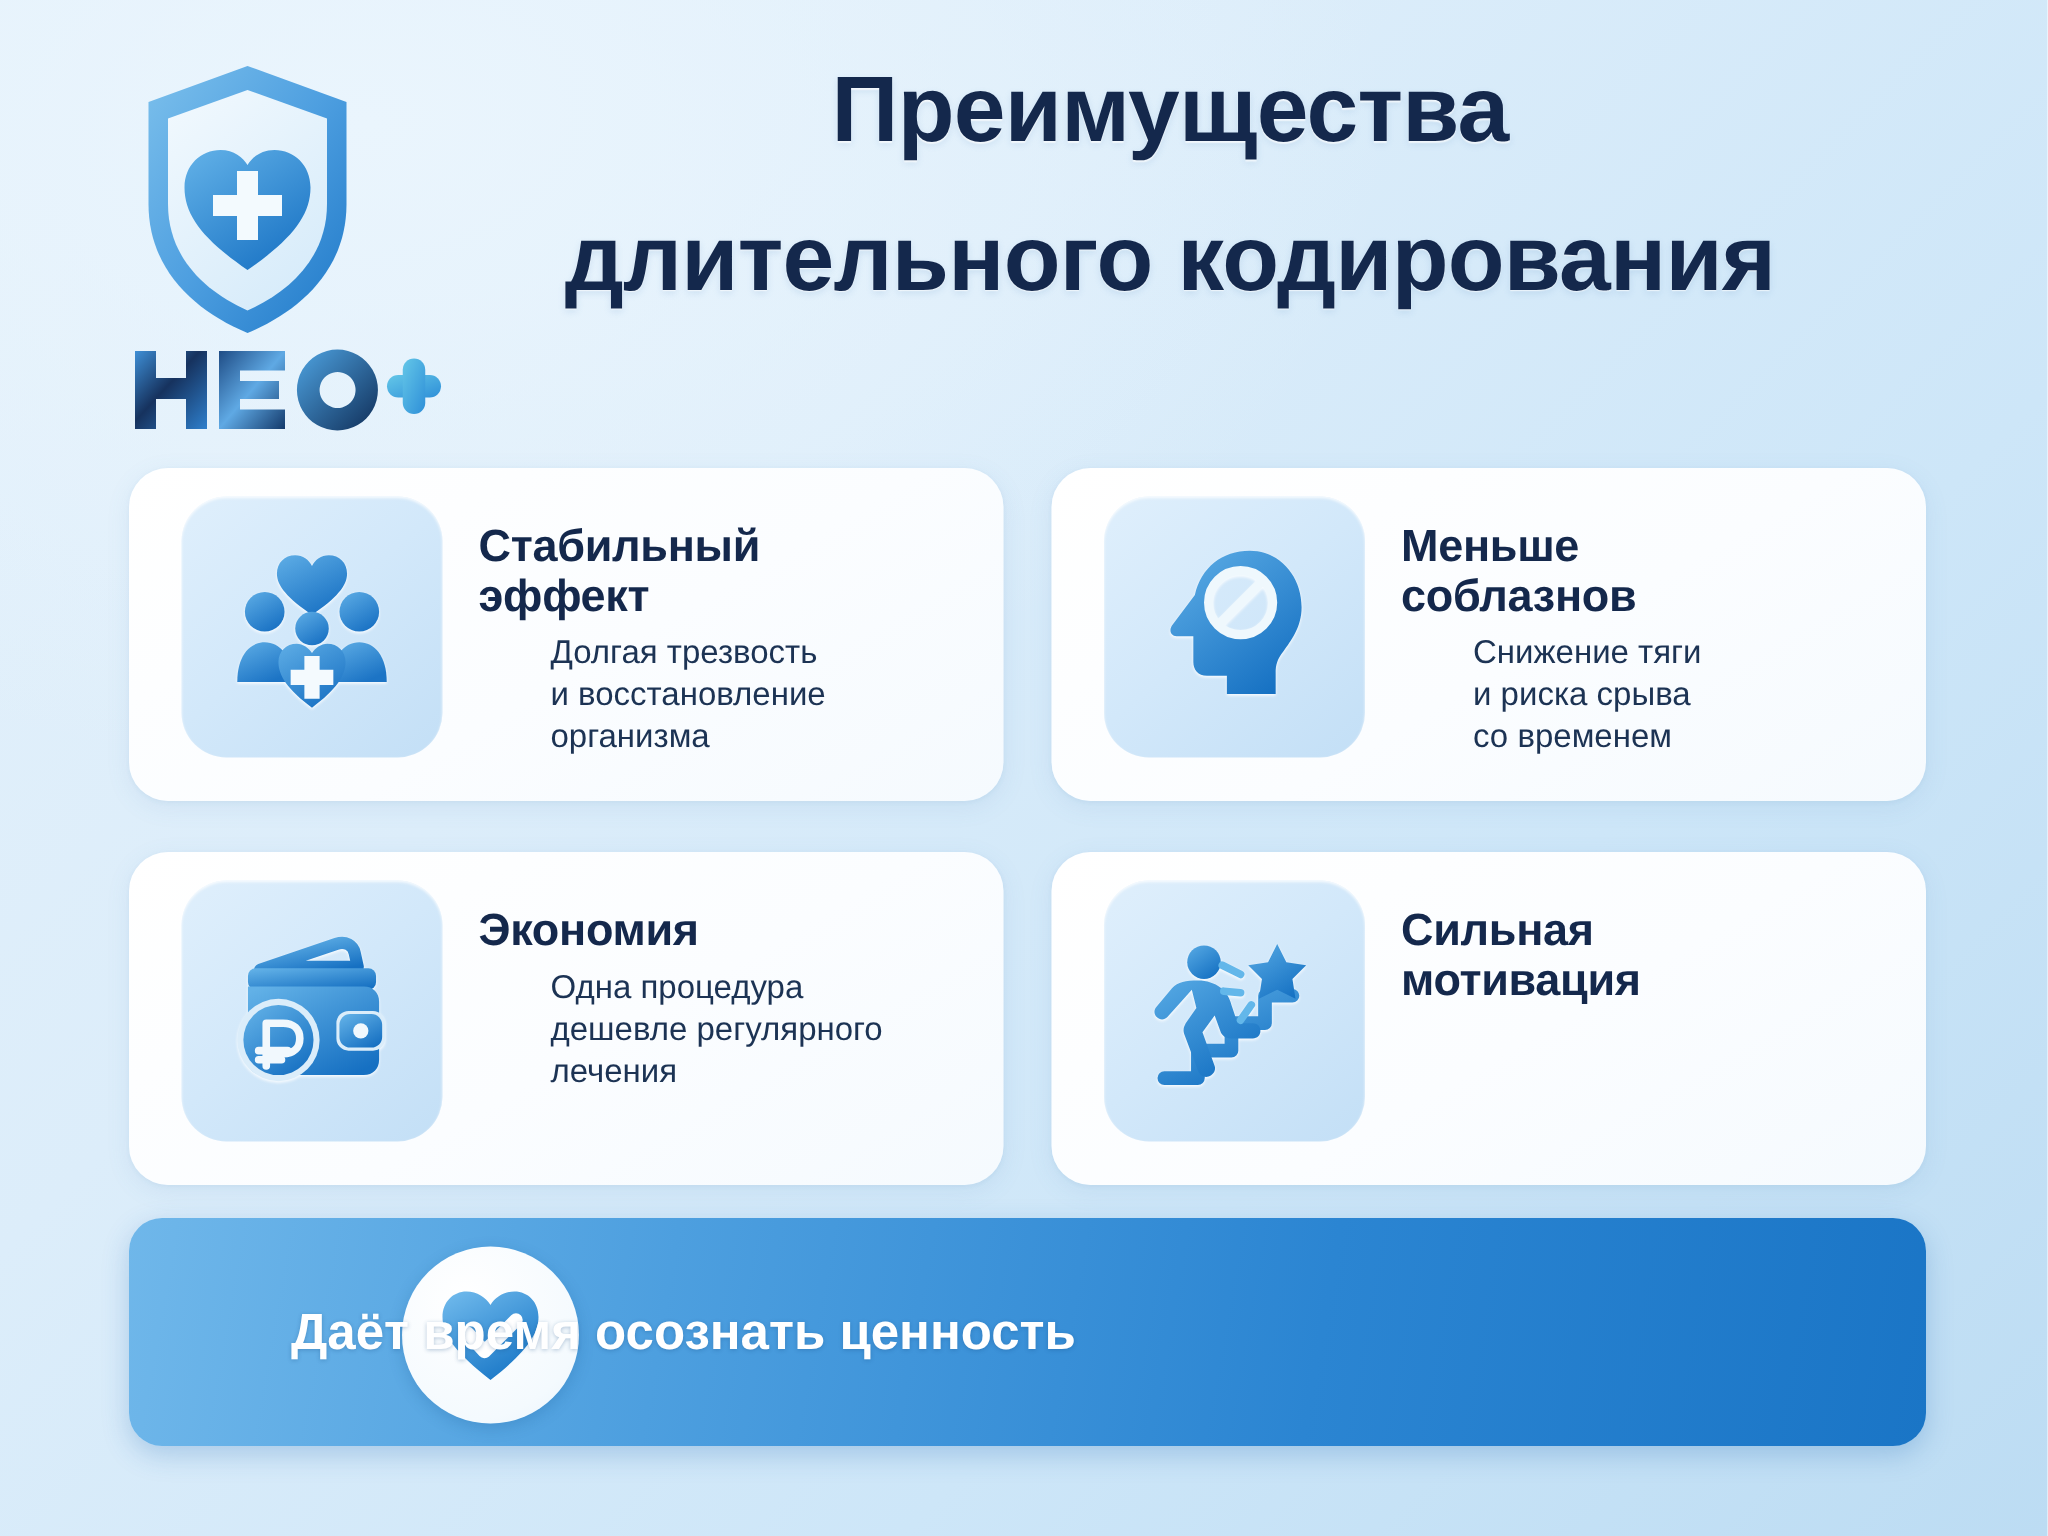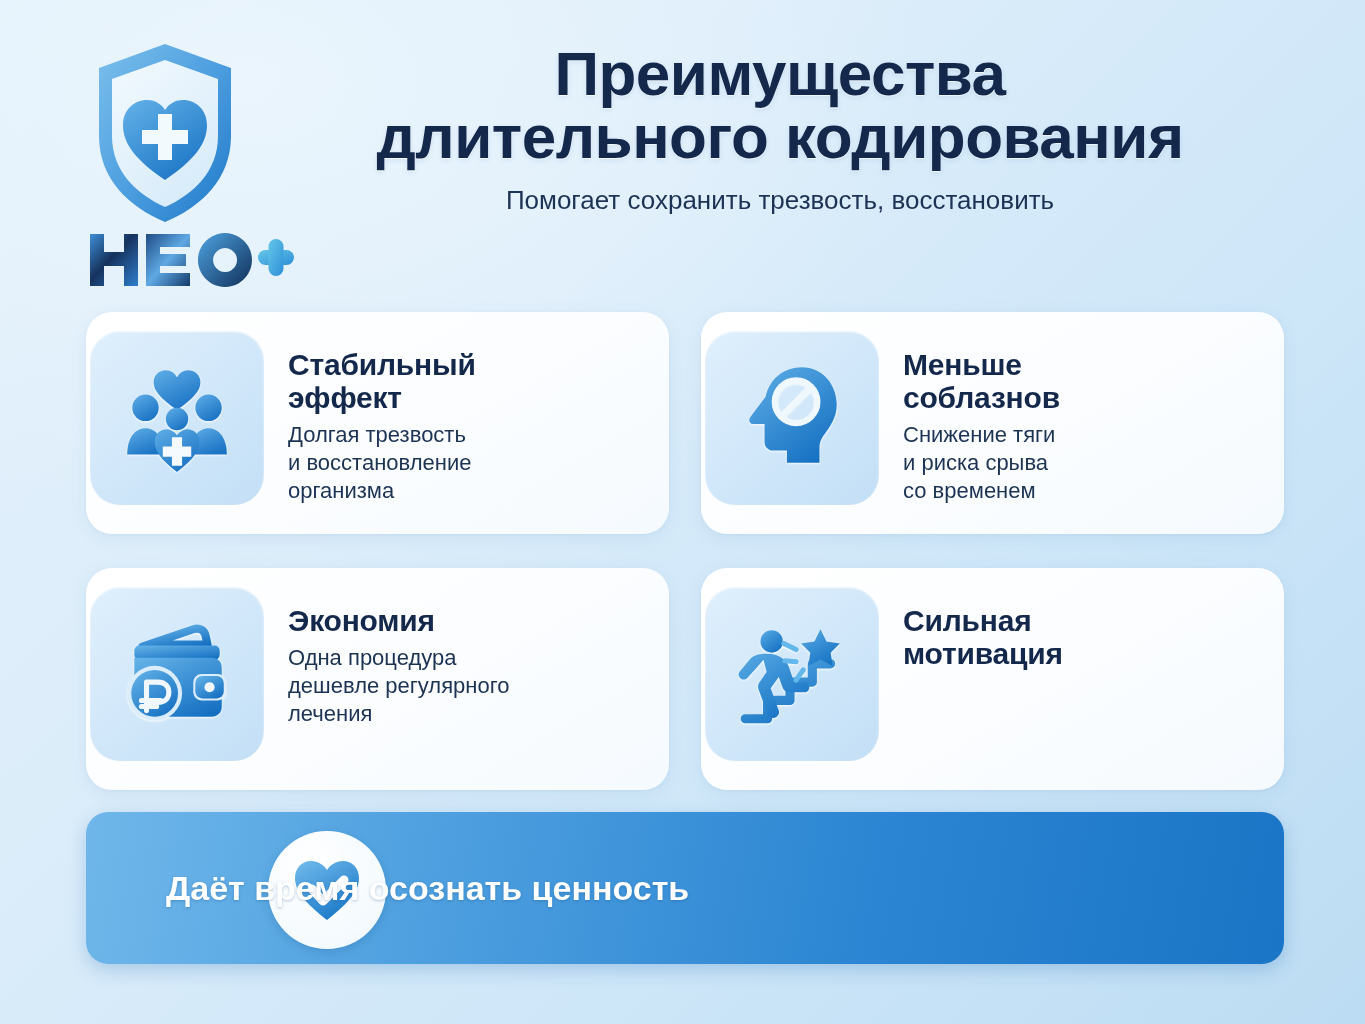--- a/index.html
+++ b/index.html
@@ -18,65 +18,65 @@
   .logo-block { position:absolute; left:78px; top:40px; width:225px; height:250px; }
   .shield-wrap { position:absolute; left:12px; top:0; width:150px; height:186px; }
   .brand-wrap  { position:absolute; left:8px; top:188px; width:210px; height:64px; }
 
   .title-block { position:absolute; left:250px; top:42px; width:1060px; text-align:center; }
   .main-title {
     font-size:62px; font-weight:700; line-height:1.02; color:#14284C;
     letter-spacing:-0.5px;
     text-shadow:0 1px 1px rgba(255,255,255,0.75), 0 2px 5px rgba(100,150,200,0.20);
   }
-  .main-title .l2 { display:block; }
+  .main-title .l2 { display:block;margin-top:36px; }
   .subtitle {
     margin-top:16px; font-size:26px; line-height:1.30; color:#1D3356;
     font-weight:400;
   }
 
   
   .grid {
     position:absolute; left:86px; top:312px;
     width:1198px; height:478px;
     display:grid; grid-template-columns:583px 583px; grid-template-rows:222px 222px;
     column-gap:32px; row-gap:34px;
   }
   .card {
     background:linear-gradient(150deg,#FFFFFF 0%,#FBFDFF 55%,#F5FAFE 100%);
     border-radius:26px;
     box-shadow:0 4px 16px rgba(90,140,190,0.10), 0 1px 3px rgba(90,140,190,0.07);
-    display:flex; align-items:flex-start; padding:19px 20px 19px 4px;
+    display:flex; align-items:flex-start; padding:19px 20px 19px 35px;
   }
   .tile {
     flex:0 0 auto; width:174px; height:174px; border-radius:30px;
     background:linear-gradient(140deg,#DFEFFC 0%,#D2E8FA 48%,#C3DFF6 100%);
     display:flex; align-items:center; justify-content:center;
     box-shadow:inset 0 1px 2px rgba(255,255,255,0.85);
   }
   .tile svg { width:122px; height:122px; display:block;
               filter:drop-shadow(0 1px 1px rgba(255,255,255,0.9)); }
   .ctext { margin-left:24px; padding-top:17px; min-width:0; }
   .ctitle {
     font-size:30px; font-weight:700; line-height:1.10; color:#14284C;
     letter-spacing:-0.2px;
   }
   .ctitle .l2 { display:block; }
   .cdesc {
     margin-top:7px; font-size:22px; line-height:1.28; color:#1C3354; font-weight:400;
   }
-  .cdesc span { display:block; }
+  .cdesc span { display:block;margin-left:48px; }
 
   
   .banner {
     position:absolute; left:86px; top:812px; width:1198px; height:152px;
     border-radius:22px;
     background:linear-gradient(100deg,#6FB7EA 0%,#4D9FDF 30%,#2B85D2 66%,#1A75C6 100%);
     box-shadow:0 6px 18px rgba(40,110,180,0.26);
-    display:flex; align-items:center; padding-left:80px;
+    display:flex; align-items:center; padding-left:108px;
   }
   .banner-badge {
     position:absolute; left:268px; top:831px; width:118px; height:118px;
     border-radius:50%;
     background:radial-gradient(circle at 36% 30%,#FFFFFF 0%,#F4FAFE 72%,#E7F2FB 100%);
     box-shadow:0 3px 10px rgba(20,80,140,0.22);
     display:flex; align-items:center; justify-content:center;
   }
   .banner-badge svg { width:72px; height:72px; }
   .banner-text {
@@ -149,21 +149,21 @@
       </svg>
     </div>
   </div>
 
   <div class="title-block">
     <h1 class="main-title">
       <span>Преимущества</span>
       <span class="l2">длительного кодирования</span>
     </h1>
     <p class="subtitle">
-      <span>Помогает сохранить трезвость, восстановить</span><br>
+      <br>
     </p>
   </div>
 </div>
 
 <div class="grid">
 
   <div class="card">
     <div class="tile">
       <svg viewBox="0 0 120 120">
         <defs>

